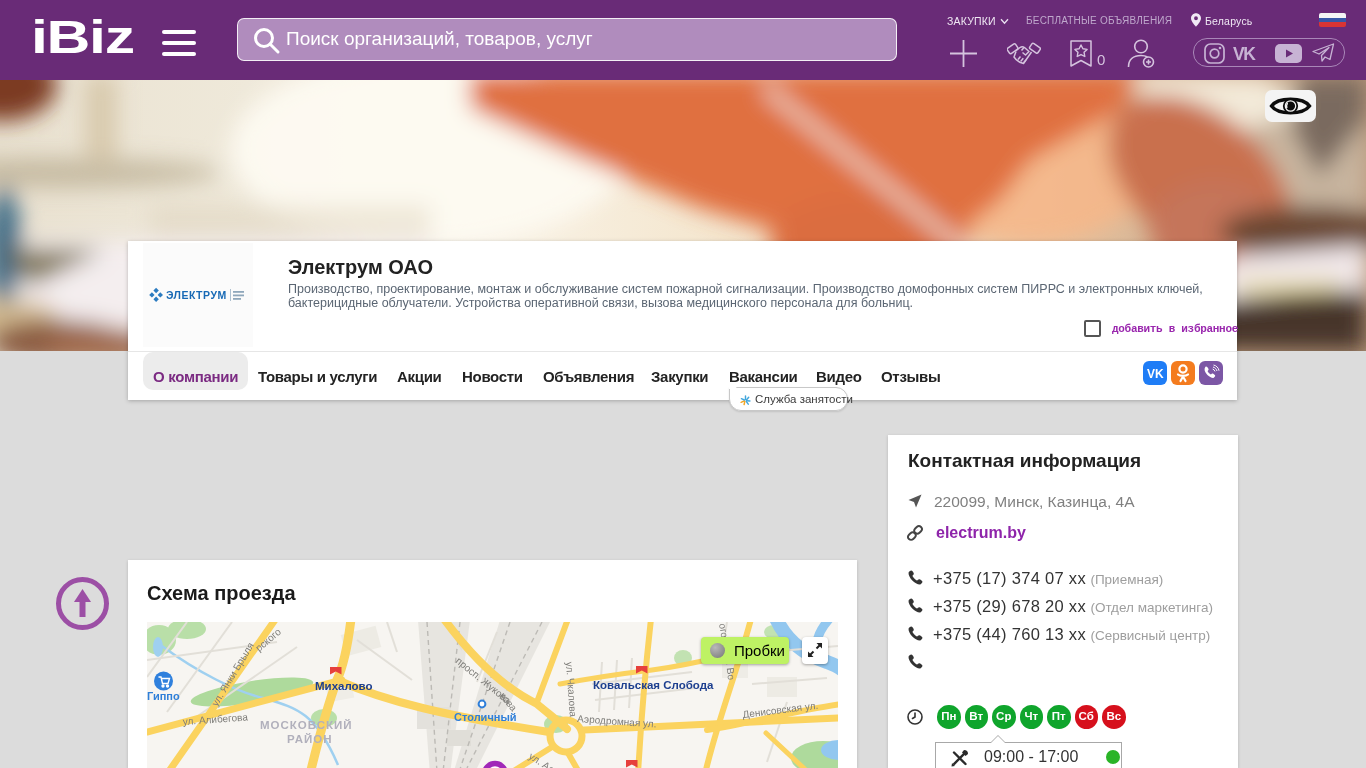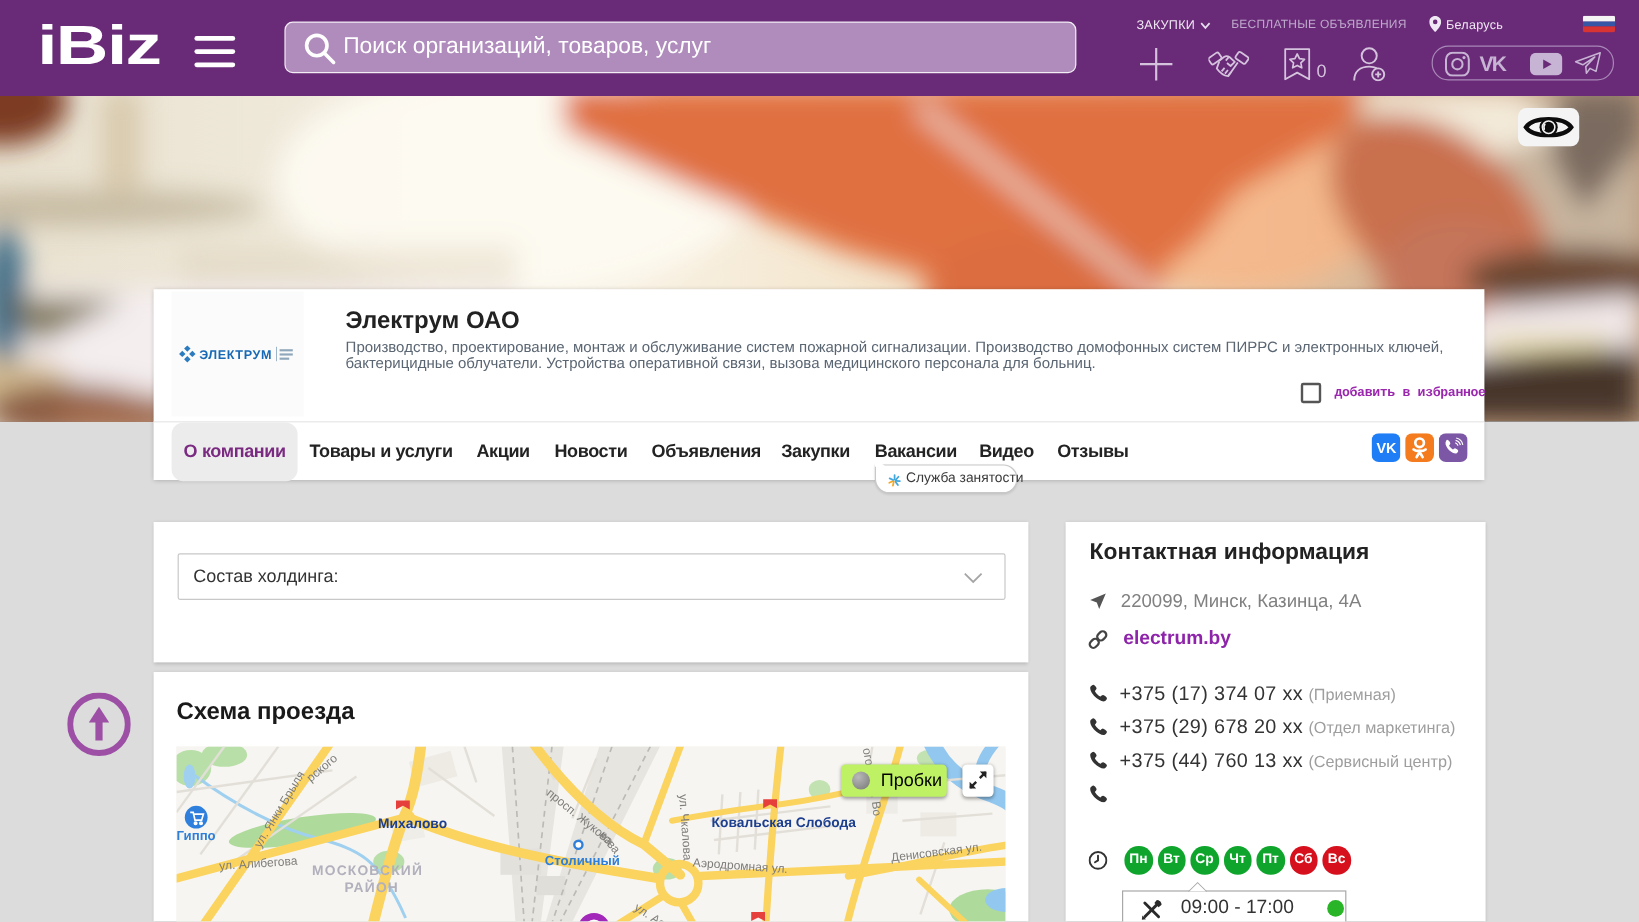--- a/index.html
+++ b/index.html
@@ -29,21 +29,21 @@
 
   
   #card { position:absolute; left:128px; top:241px; width:1109px; height:159px; background:#fff; box-shadow:0 1px 4px rgba(0,0,0,.25); z-index:10; }
   #clogo { position:absolute; left:15px; top:2px; width:110px; height:104px; background:#fbfbfb; }
   #ctitle { position:absolute; left:160px; top:15px; font-size:20px; font-weight:bold; color:#222; }
   #cdesc { position:absolute; left:160px; top:42px; width:960px; font-size:12.5px; line-height:13.5px; color:#5b6673; }
   #fav { position:absolute; left:956px; top:78px; white-space:nowrap; }
   #fav .box { display:inline-block; width:17px; height:17px; border:2px solid #555; border-radius:2px; vertical-align:middle; }
   #fav .txt { display:inline-block; margin-left:11px; color:#9a27ae; font-weight:bold; font-size:11px; letter-spacing:-0.3px; vertical-align:middle;font-family:Liberation Mono, monospace; }
   #tabs { position:absolute; left:0; top:110px; width:1109px; height:49px; border-top:1px solid #e6e6e6; }
-  .tab { position:absolute; top:0; height:49px; line-height:49px; font-size:15px; font-weight:bold; color:#232323; white-space:nowrap; letter-spacing:-0.3px;border-radius:10px; }
+  .tab { position:absolute; top:0; height:38px; line-height:49px; font-size:15px; font-weight:bold; color:#232323; white-space:nowrap; letter-spacing:-0.3px;border-radius:10px; }
   .tab.active { color:#7b2a82; background:#ececec; padding:0 10px; }
   #tooltip-job { position:absolute; left:601px; top:146px; width:119px; height:24px; background:#fff; border:1px solid #c8c8c8; border-radius:12px; border-top-left-radius:0; box-shadow:0 1px 2px rgba(0,0,0,.12); font-size:11.5px; color:#3a3a3a; line-height:23px; white-space:nowrap; z-index:12; }
   #tooltip-job:before { content:""; position:absolute; left:-1px; top:-7px; width:0; height:0; border-left:9px solid #fff; border-top:8px solid transparent; }
 
   
   #main { position:absolute; left:0; top:351px; width:1366px; height:417px; background:#dcdcdc; z-index:2; }
   .wcard { position:absolute; background:#fff; box-shadow:0 1px 3px rgba(0,0,0,.18); }
   #holding { left:128px; top:84px; width:729px; height:117px; }
   #select { position:absolute; left:20px; top:26px; width:690px; height:39px; border:1px solid #c8c8c8; border-radius:2px; font-size:15px; color:#333; line-height:37px; padding-left:12px; }
   #map-card { left:128px; top:209px; width:729px; height:208px; }
@@ -253,27 +253,20 @@
     <path d="M10.8 6.5 L7.2 6.2" stroke="#42a7dd"></path>
             <path d="M9 10 L6.8 7" stroke="#42a7dd"></path>
     <path d="M4.5 10.5 L5.2 7" stroke="#f5a623"></path>
             <path d="M1.2 8 L4.6 6.4" stroke="#f5a623"></path>
     <path d="M1.5 4 L4.8 5.4" stroke="#42a7dd"></path>
   </g>
 </svg><span style="padding-left:25px;">Служба занятости</span></div>
   </div>
 
   <div id="main">
-    <div class="wcard" id="holding">
-      <div id="select">Состав холдинга:
-        <svg class="abs" style="right:18px; top:15px;" width="16" height="10" viewBox="0 0 16 10">
-            <path d="M1 1 L8 8 L15 1" fill="none" stroke="#a5a5a5" stroke-width="1.5"></path>
-          </svg>
-      </div>
-    </div>
     <div class="wcard" id="map-card">
       <div id="map-title">Схема проезда</div>
       <div id="mapwrap">
       <svg width="691" height="150" viewBox="0 0 691 150">
         <rect width="691" height="150" fill="#f7f5f1"></rect>
 
         <polygon points="271,-2 323,-2 303,152 283,152" fill="#e7e5e0"></polygon>
         <polygon points="353,-2 404,-2 327,152 306,152" fill="#e7e5e0"></polygon>
 
         <rect x="270" y="85" width="34" height="22" fill="#e3e1dc"></rect>

